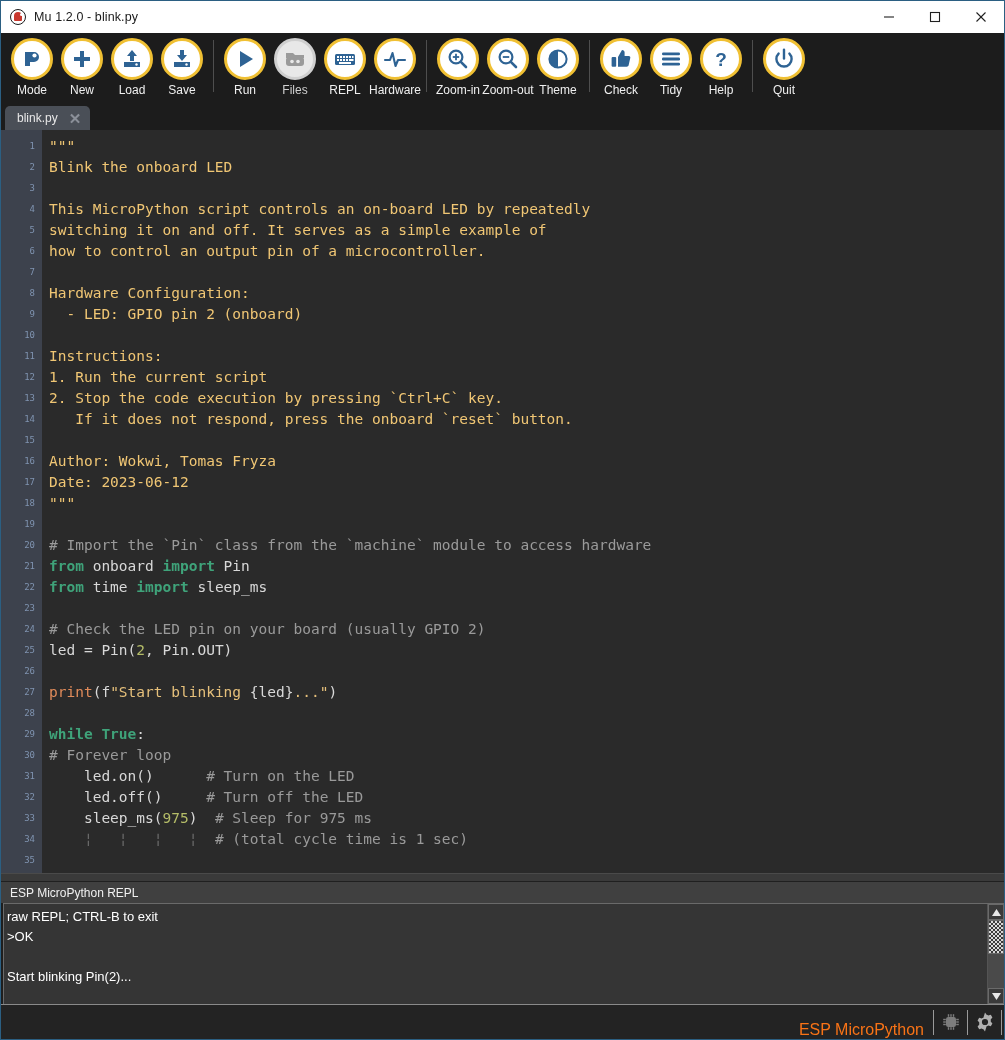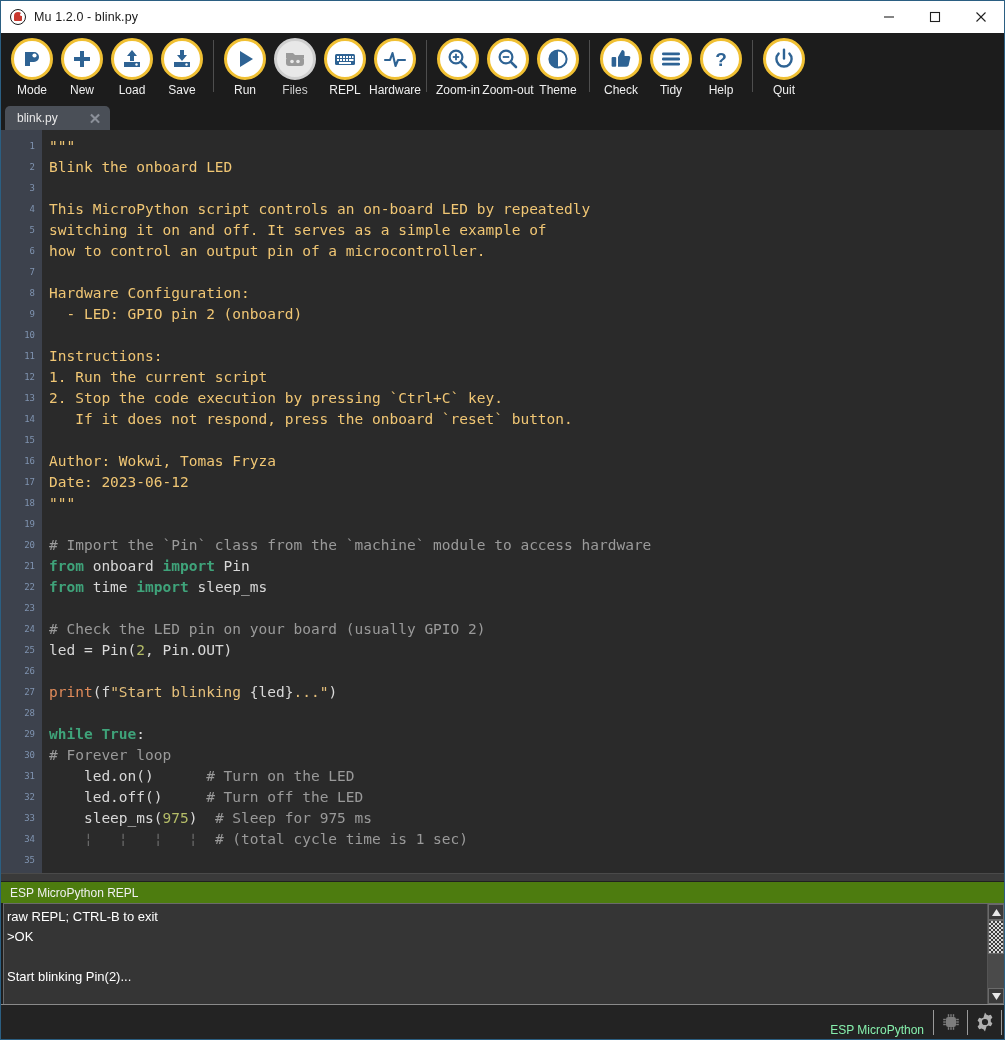--- a/index.html
+++ b/index.html
@@ -137,21 +137,21 @@
     padding-left: 4px;
     box-sizing: border-box;
   }
   .tab {
     height: 24px;
     background: #4a4f57;
     border-radius: 5px 5px 0 0;
     display: flex;
     align-items: center;
     padding: 0 6px 0 12px;
-    gap: 28px;
+    gap: 8px;
   }
   .tab-label {
     font-size: 12px;
     color: #e8e8e8;
     white-space: nowrap;
   }
   .tab-close {
     font-size: 15px;
     color: #8b9099;
     line-height: 1;
@@ -223,21 +223,21 @@
   .repl-pane {
     flex: 0 0 auto;
     background: #1e1e1e;
     display: flex;
     flex-direction: column;
     height: 122px;
     box-sizing: border-box;
   }
   .repl-header {
     height: 21px;
-    background: #4d7c0f;
+    background: #404040;
     display: flex;
     align-items: center;
     padding-left: 9px;
     font-size: 12px;
     color: #f0f0f0;
     flex: 0 0 auto;
     box-sizing: border-box;
   }
   .repl-body-wrap {
     flex: 1 1 auto;
@@ -301,22 +301,22 @@
     background: #232323;
     flex: 0 0 auto;
     display: flex;
     align-items: center;
     justify-content: flex-end;
     border-top: 1px solid #8a8a8a;
     padding-right: 2px;
     box-sizing: border-box;
   }
   .sb-mode {
-    font-size: 12px;
-    color: #86efac;
+    font-size: 16px;
+    color: #f97316;
     padding: 0 9px;
     white-space: nowrap;
     margin-top: 16px;
   }
   .sb-divider {
     width: 1px; height: 25px;
     background: #9a9a9a;
     flex: 0 0 auto;
   }
   .sb-icon {

